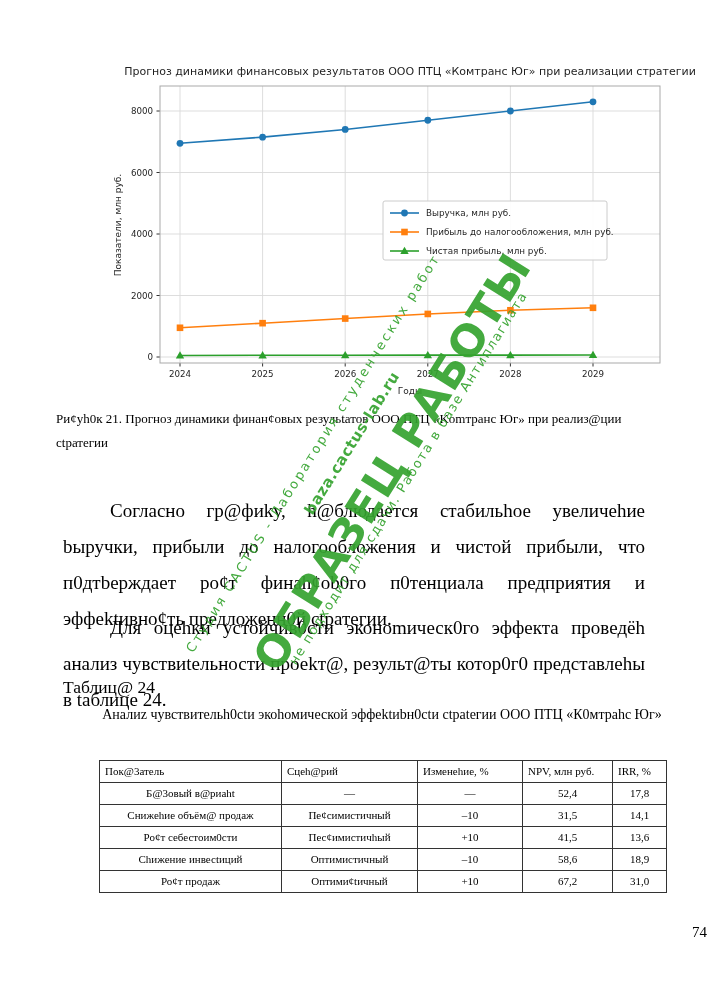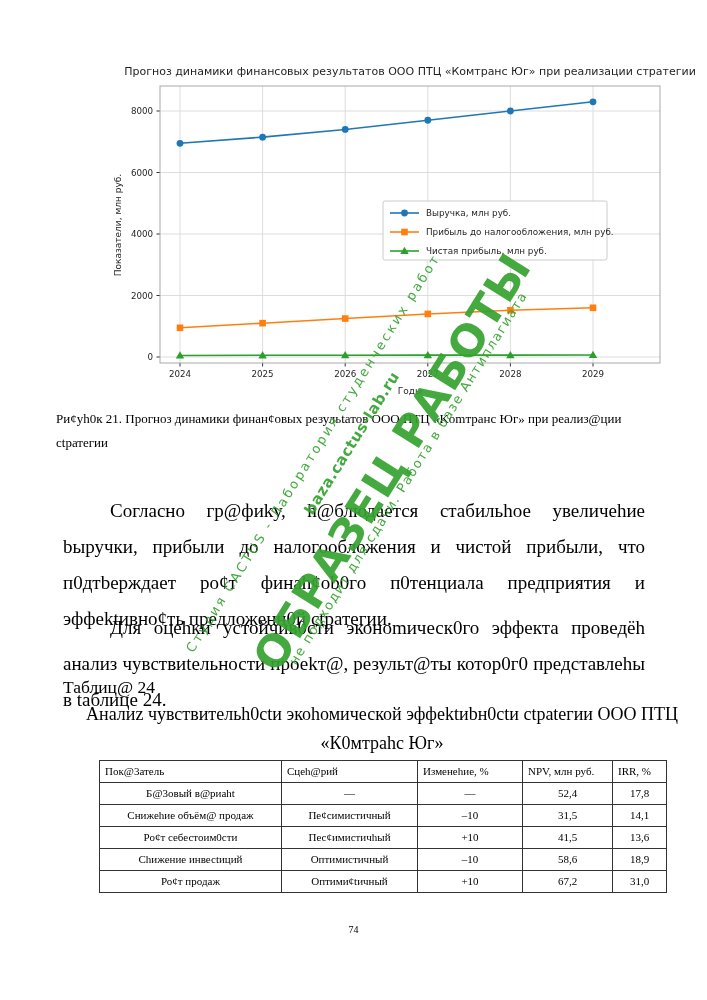--- a/index.html
+++ b/index.html
@@ -12,30 +12,30 @@
            font-size:13px;line-height:24px}
 
   .para{position:absolute;left:63px;width:582px;text-align:justify;
         text-indent:47px;font-size:19px;line-height:36px}
   .p1{top:493px}
   .p2{top:610px}
 
   .table-label{position:absolute;left:63px;top:672px;width:582px;text-align:left;
                font-size:17.5px;line-height:30px}
   .table-title{position:absolute;left:85px;top:700px;width:594px;text-align:center;
-               font-size:18px;line-height:29px}
+               font-size:14px;line-height:29px}
 
   table.sens{position:absolute;left:99px;top:760px;width:567px;border-collapse:collapse;
              font-size:11px;line-height:19px;table-layout:fixed}
   table.sens th,table.sens td{border:1px solid #333;padding:1px 5px;font-weight:normal;
              overflow:hidden}
   table.sens th{text-align:left;vertical-align:middle}
   table.sens td{text-align:center;vertical-align:top}
 
-  .pagenum{position:absolute;left:0;top:924px;width:707px;text-align:center;font-size:10px}
+  .pagenum{position:absolute;left:0;top:924px;width:707px;text-align:right;font-size:15px}
 
   .wm{position:absolute;white-space:nowrap;color:#35a32f;opacity:.92;
       font-family:"DejaVu Sans",sans-serif;z-index:9;pointer-events:none;
       transform:translate(-50%,-50%) rotate(-58deg)}
   .wm-line1{left:313px;top:453px;font-size:13px;letter-spacing:2.5px}
   .wm-line2{left:352px;top:443px;font-size:15px;font-weight:bold;letter-spacing:.5px}
   .wm-main {left:392px;top:462px;font-size:44px;font-weight:bold;letter-spacing:1px}
   .wm-line3{left:408px;top:478px;font-size:13px;letter-spacing:1.5px}
 </style>
 </head>

